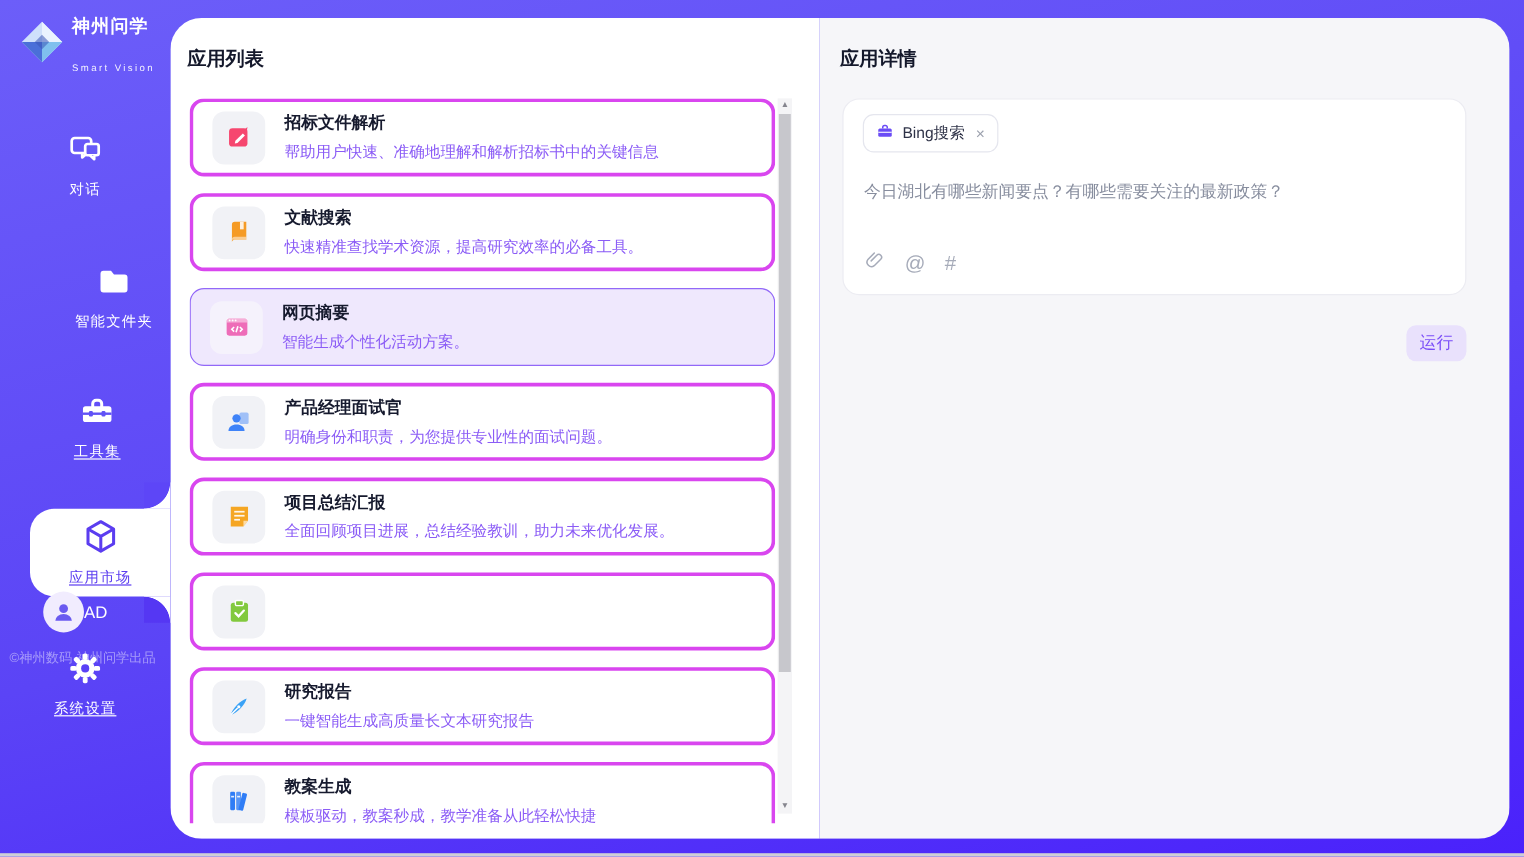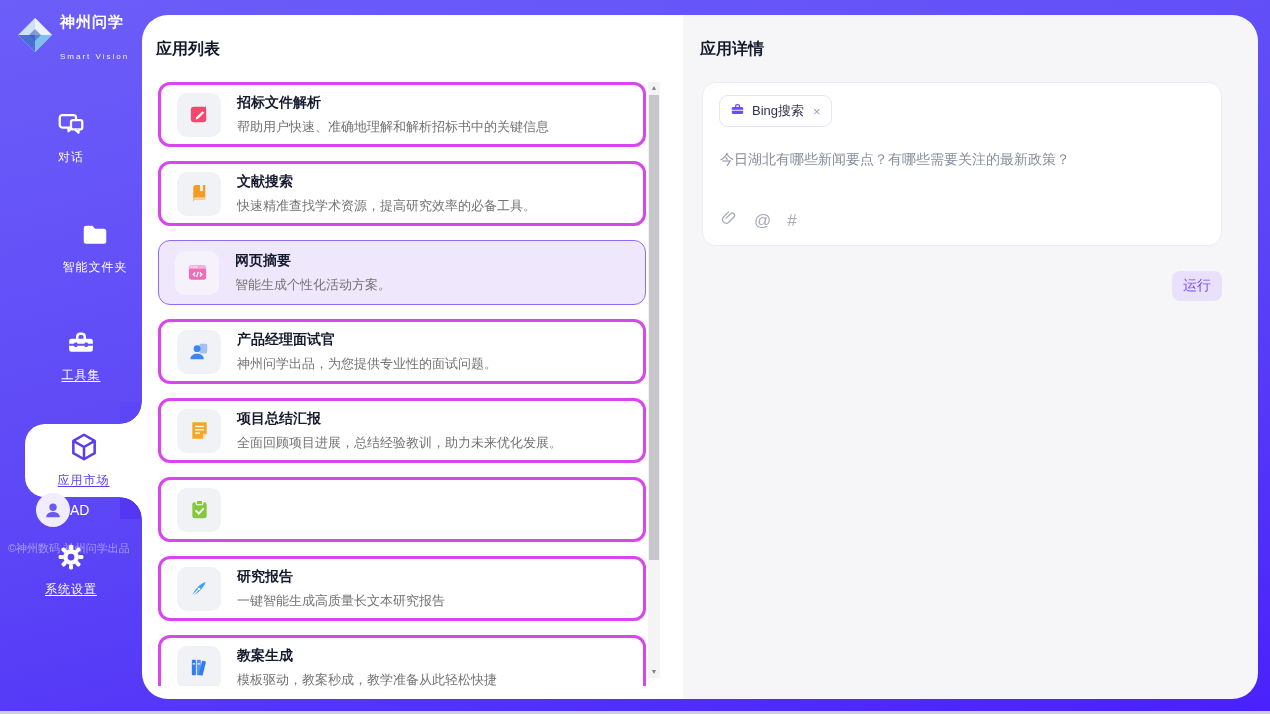--- a/index.html
+++ b/index.html
@@ -41,21 +41,21 @@
 
   
   .cards{position:absolute;top:67px;left:16px;width:488px;bottom:13px;overflow:hidden;display:flex;flex-direction:column;gap:14px;}
   .card{flex:none;height:65px;background:#fff;border:3px solid #d946ef;border-radius:12px;
     display:flex;align-items:center;gap:16px;padding:0 16px;cursor:pointer;}
   .card.selected{background:#efe8fd;border:1.5px solid #9268f8;}
   .icon-wrap{width:44px;height:44px;border-radius:10px;background:#f1f2f6;display:flex;align-items:center;justify-content:center;flex:none;}
   .card.selected .icon-wrap{background:#f5f2fc;}
   .card-txt{min-width:0;}
   .card-title{font-size:14px;font-weight:bold;color:#161a2e;margin-bottom:6px;}
-  .card-desc{font-size:13px;color:#737373;white-space:nowrap;}
+  .card-desc{font-size:13px;color:#8b5cf6;white-space:nowrap;}
 
   
   .sb{position:absolute;right:23px;top:67px;bottom:21px;width:12px;background:#f4f4f6;}
   .sb-arrow{position:absolute;left:0;width:12px;height:12px;font-size:7px;color:#85858e;text-align:center;line-height:12px;}
   .sb-arrow.up{top:0;}
   .sb-arrow.down{bottom:0;}
   .sb-thumb{position:absolute;left:1px;width:10px;top:13px;height:465px;background:#c7c7cc;cursor:pointer;}
 
   
   .detail-card{position:absolute;top:67px;left:19px;width:520px;height:164px;background:#fff;
@@ -188,21 +188,21 @@
           <div class="card">
             <span class="icon-wrap">
               <svg width="23" height="23" viewBox="0 0 24 24">
                 <rect x="12" y="4" width="8" height="10" rx="1.5" fill="#3f83f8" opacity="0.45"></rect>
                 <circle cx="9.5" cy="9" r="3.6" fill="#3f83f8"></circle>
                 <path d="M2.5 20c0-3.7 3.1-5.7 7-5.7s7 2 7 5.7z" fill="#3f83f8"></path>
               </svg>
             </span>
             <div class="card-txt">
               <div class="card-title">产品经理面试官</div>
-              <div class="card-desc">神州问学出品，为您提供专业性的面试问题。</div>
+              <div class="card-desc">明确身份和职责，为您提供专业性的面试问题。</div>
             </div>
           </div>
           <div class="card">
             <span class="icon-wrap">
               <svg width="23" height="23" viewBox="0 0 24 24">
                 <path d="M4.5 3.5h15v12l-4 5h-11z" fill="#f5a623"></path>
                 <path d="M19.5 15.5h-4v5z" fill="#fff" opacity="0.6"></path>
                 <rect x="7.5" y="7" width="9" height="1.5" fill="#fff" opacity="0.9"></rect>
                 <rect x="7.5" y="10.5" width="9" height="1.5" fill="#fff" opacity="0.9"></rect>
                 <rect x="7.5" y="14" width="5" height="1.5" fill="#fff" opacity="0.9"></rect>

